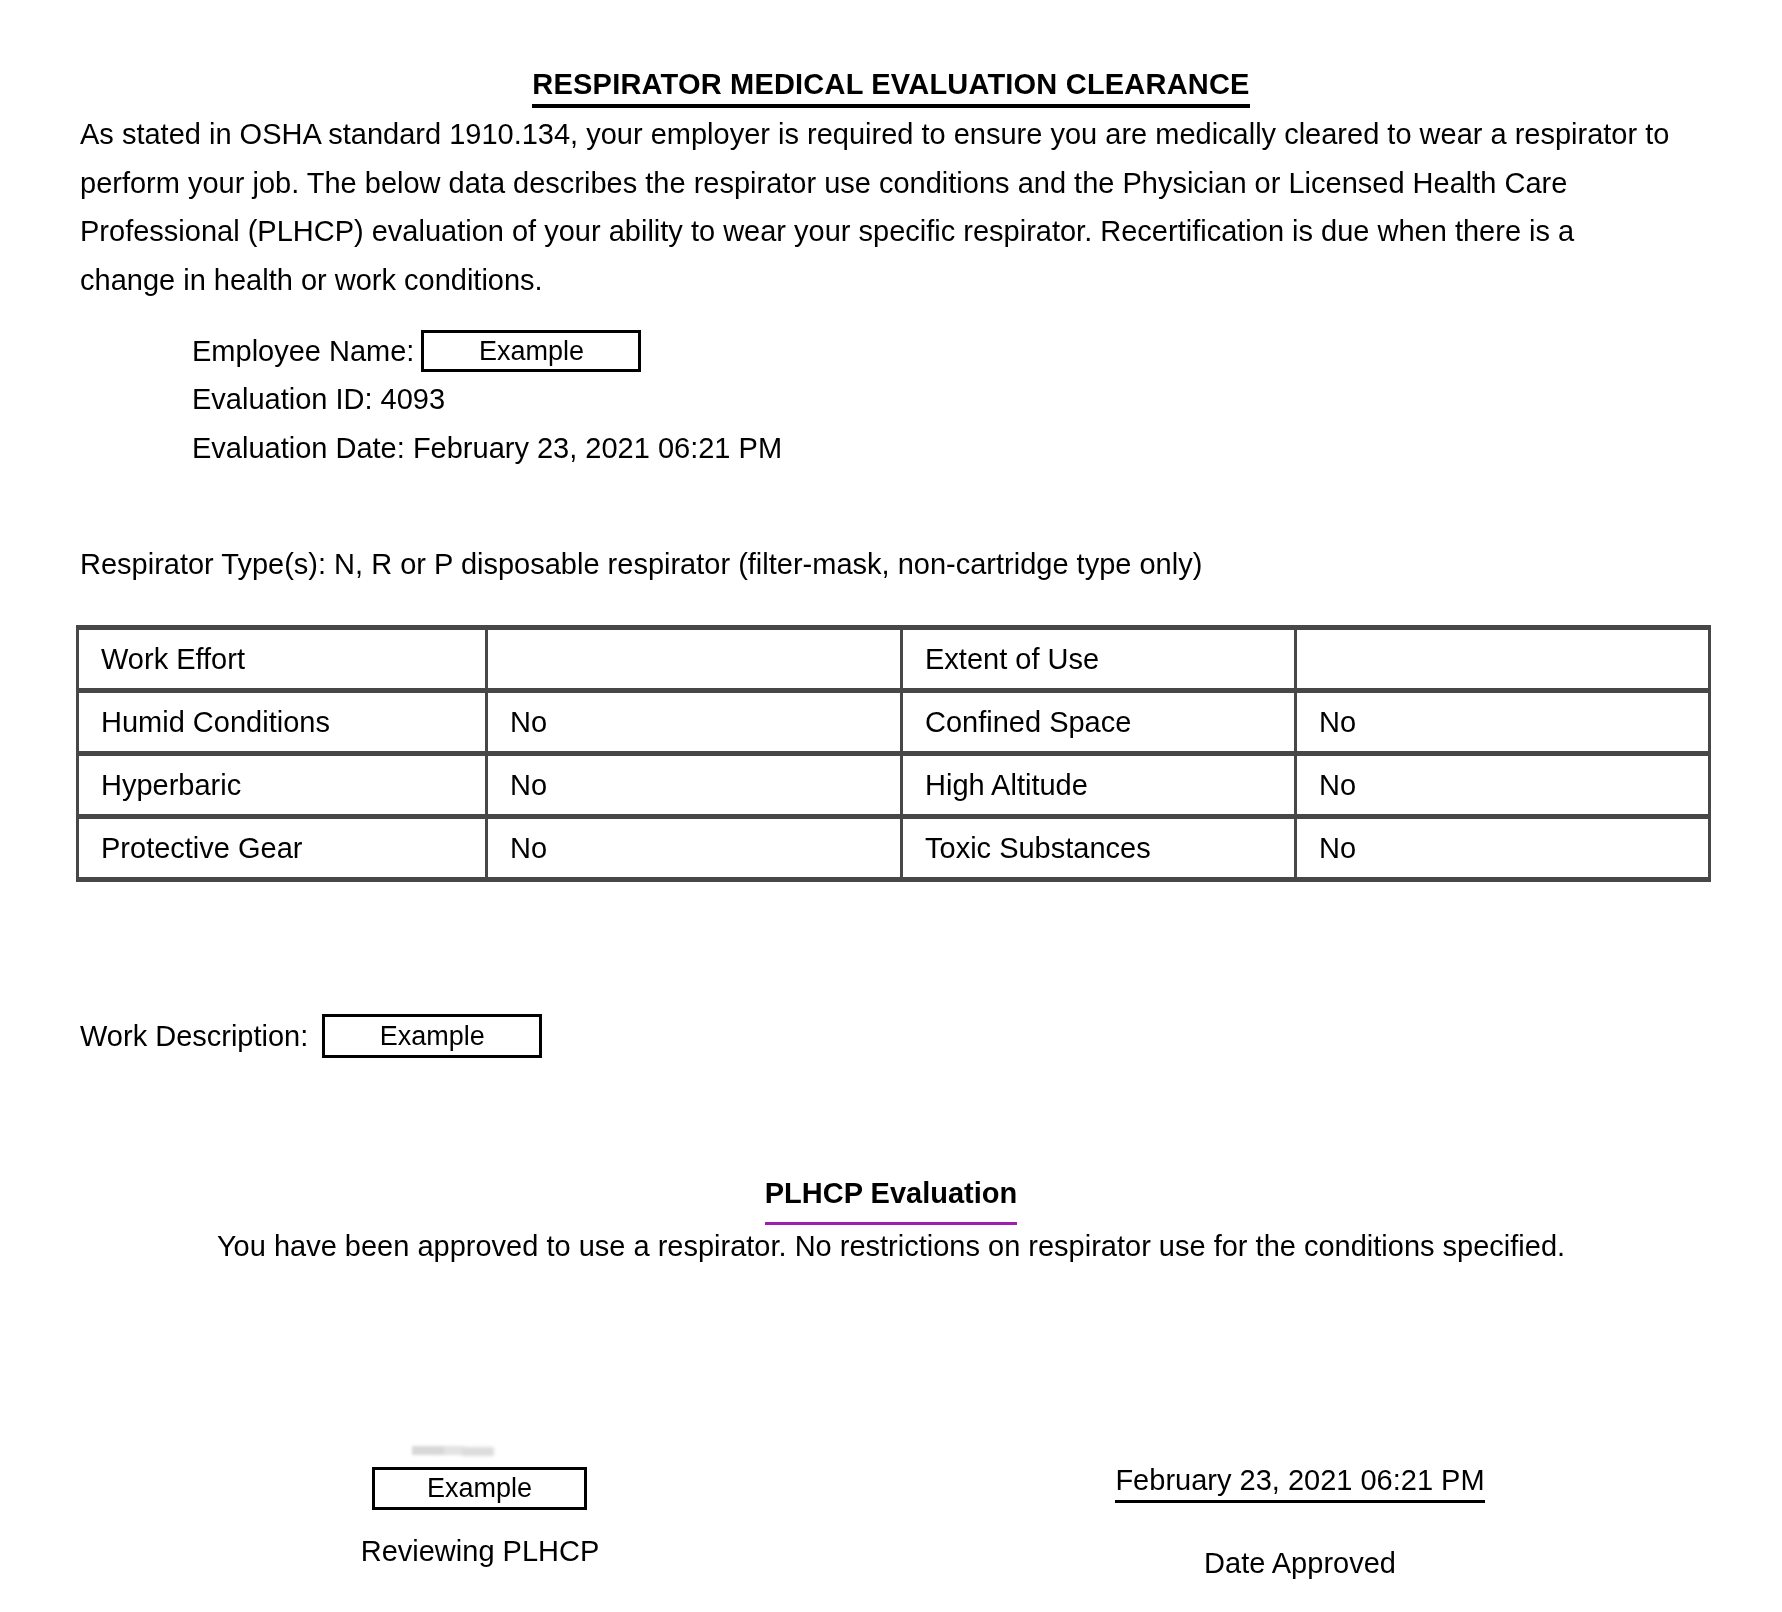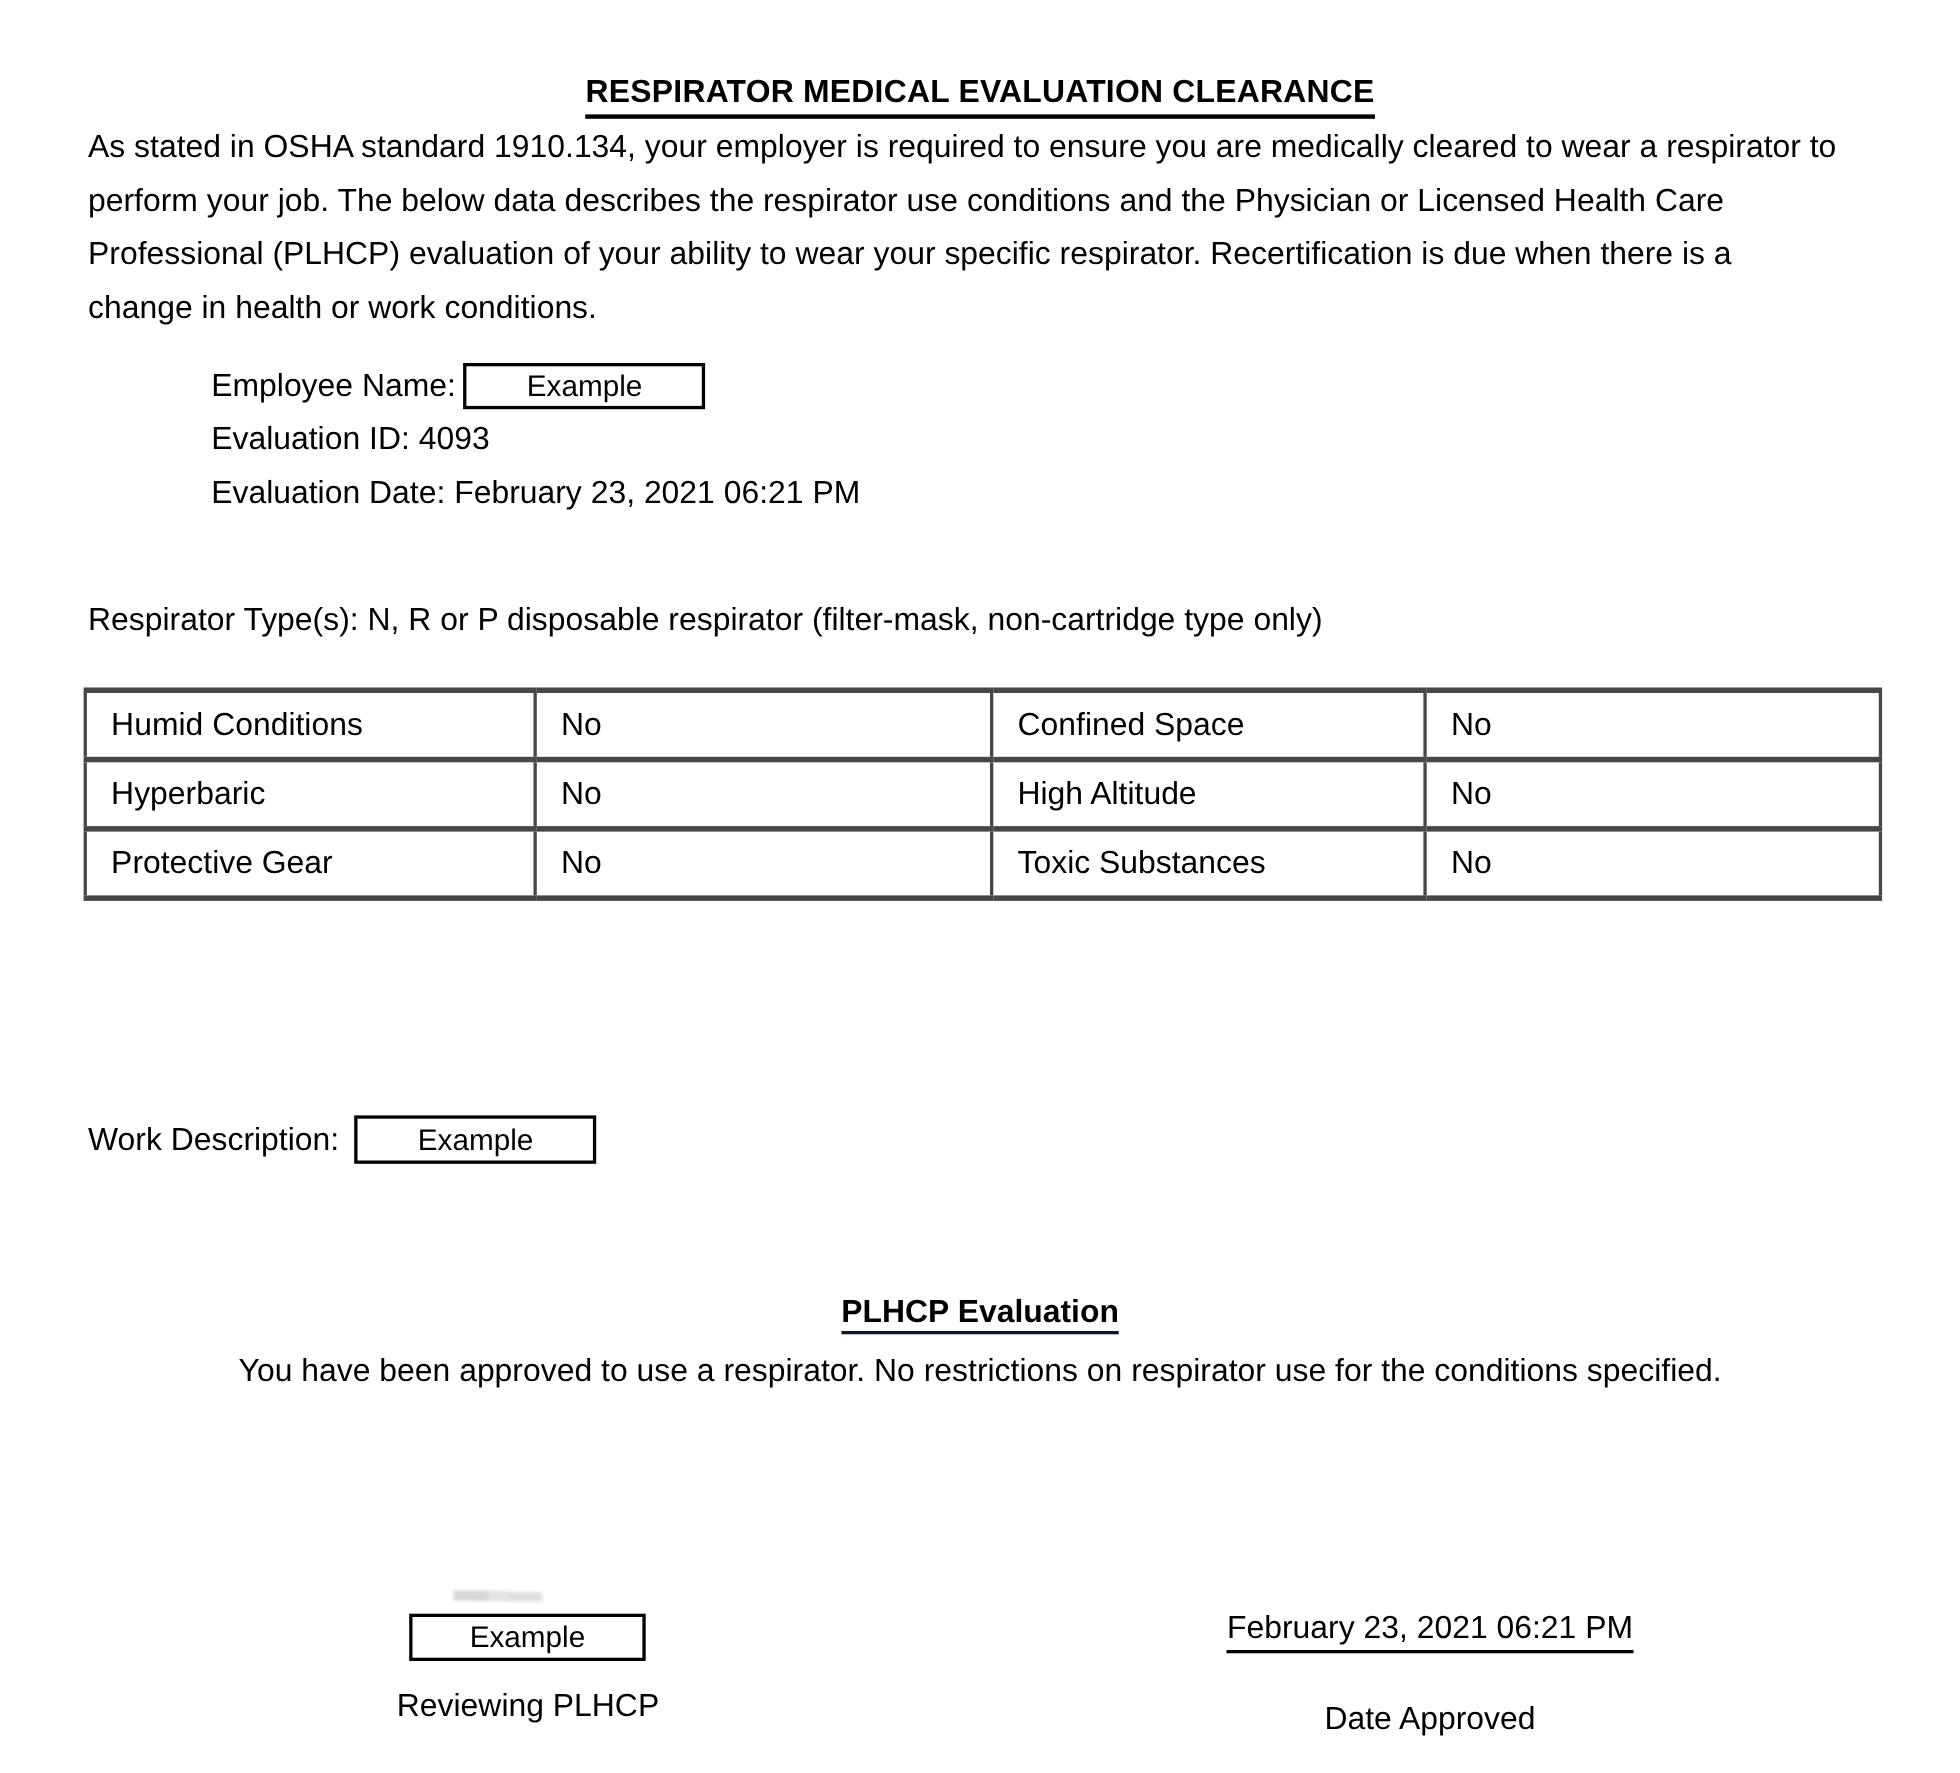--- a/index.html
+++ b/index.html
@@ -27,21 +27,21 @@
   }
   table.cond td{
     border-left:3px solid #474747;border-right:3px solid #474747;
     border-top:5px solid #474747;border-bottom:5px solid #474747;
     height:58px;padding:0 4px 0 22px;vertical-align:middle;
     font-size:29px;white-space:nowrap;overflow:hidden;background:#fff;
   }
   .workdesc{position:absolute;top:1012px;left:80px;height:48px;display:flex;align-items:center;white-space:nowrap;}
   .workdesc .field-box{margin-left:14px;height:44px;}
   .plhcp-wrap{position:absolute;top:1177px;left:0;width:100%;text-align:center;}
-  .plhcp-heading{display:inline-block;font-weight:bold;border-bottom:3px solid #0f172a;padding-bottom:0;text-align:right;}
+  .plhcp-heading{display:inline-block;font-weight:bold;border-bottom:3px solid #a21caf;padding-bottom:12px;text-align:right;}
   .approval{position:absolute;top:1230px;left:0;width:100%;text-align:center;white-space:nowrap;}
   .smudge{
     position:absolute;left:412px;top:1446px;width:32px;height:9px;
     background:#d8d8d8;filter:blur(1.5px);
     box-shadow:50px 1px 2px #dcdcdc, 20px 0 1px #e3e3e3;
   }
   .sig-box{
     box-sizing:border-box;position:absolute;left:372px;top:1467px;width:215px;height:43px;
     border:3px solid #000;display:flex;align-items:center;justify-content:center;
     font-size:27px;background:#fff;
@@ -87,20 +87,26 @@
 
   <table class="cond">
     <colgroup>
       <col style="width:409px">
         <col style="width:415px">
         <col style="width:394px">
         <col style="width:414px">
     </colgroup>
     <tbody>
       <tr>
+        <td>Work Effort</td>
+        <td></td>
+        <td>Extent of Use</td>
+        <td></td>
+      </tr>
+      <tr>
         <td>Humid Conditions</td>
         <td>No</td>
         <td>Confined Space</td>
         <td>No</td>
       </tr>
       <tr>
         <td>Hyperbaric</td>
         <td>No</td>
         <td>High Altitude</td>
         <td>No</td>

